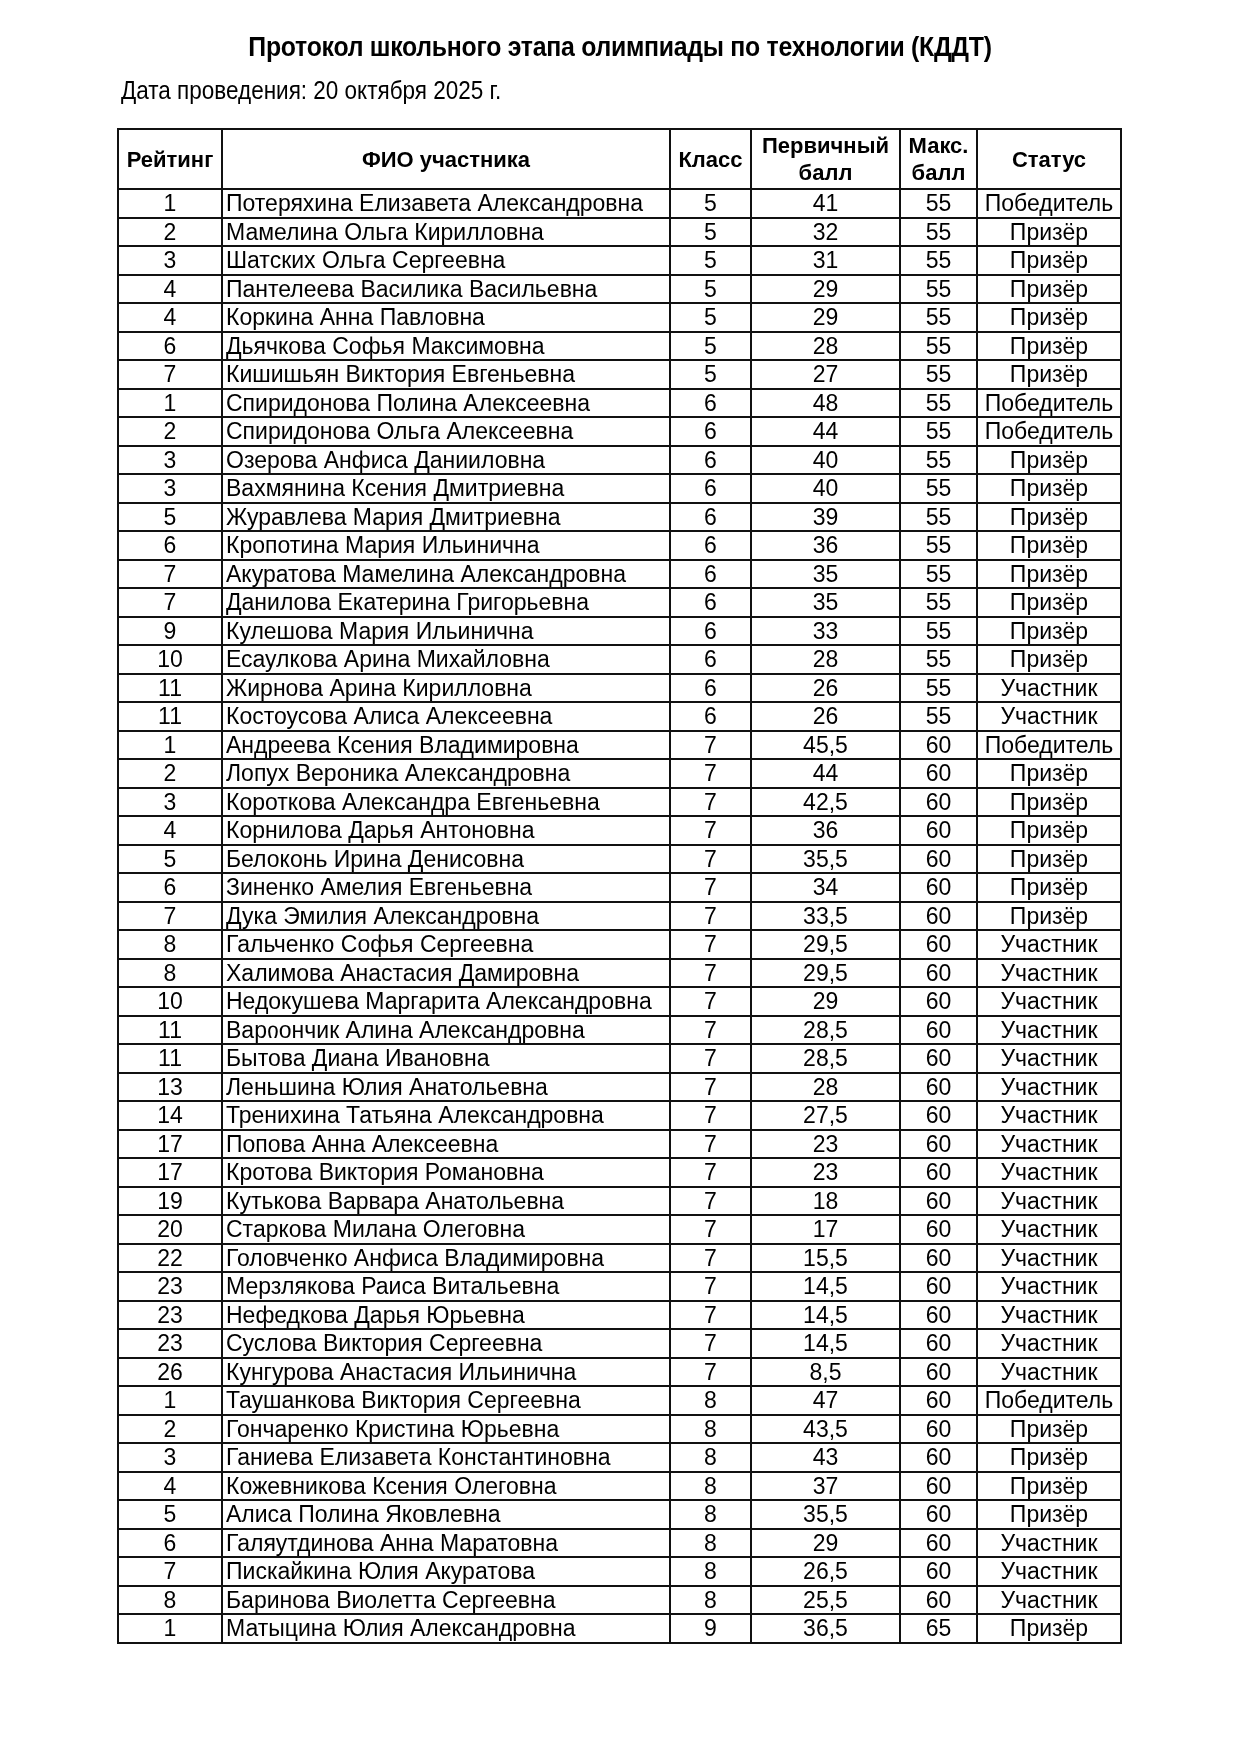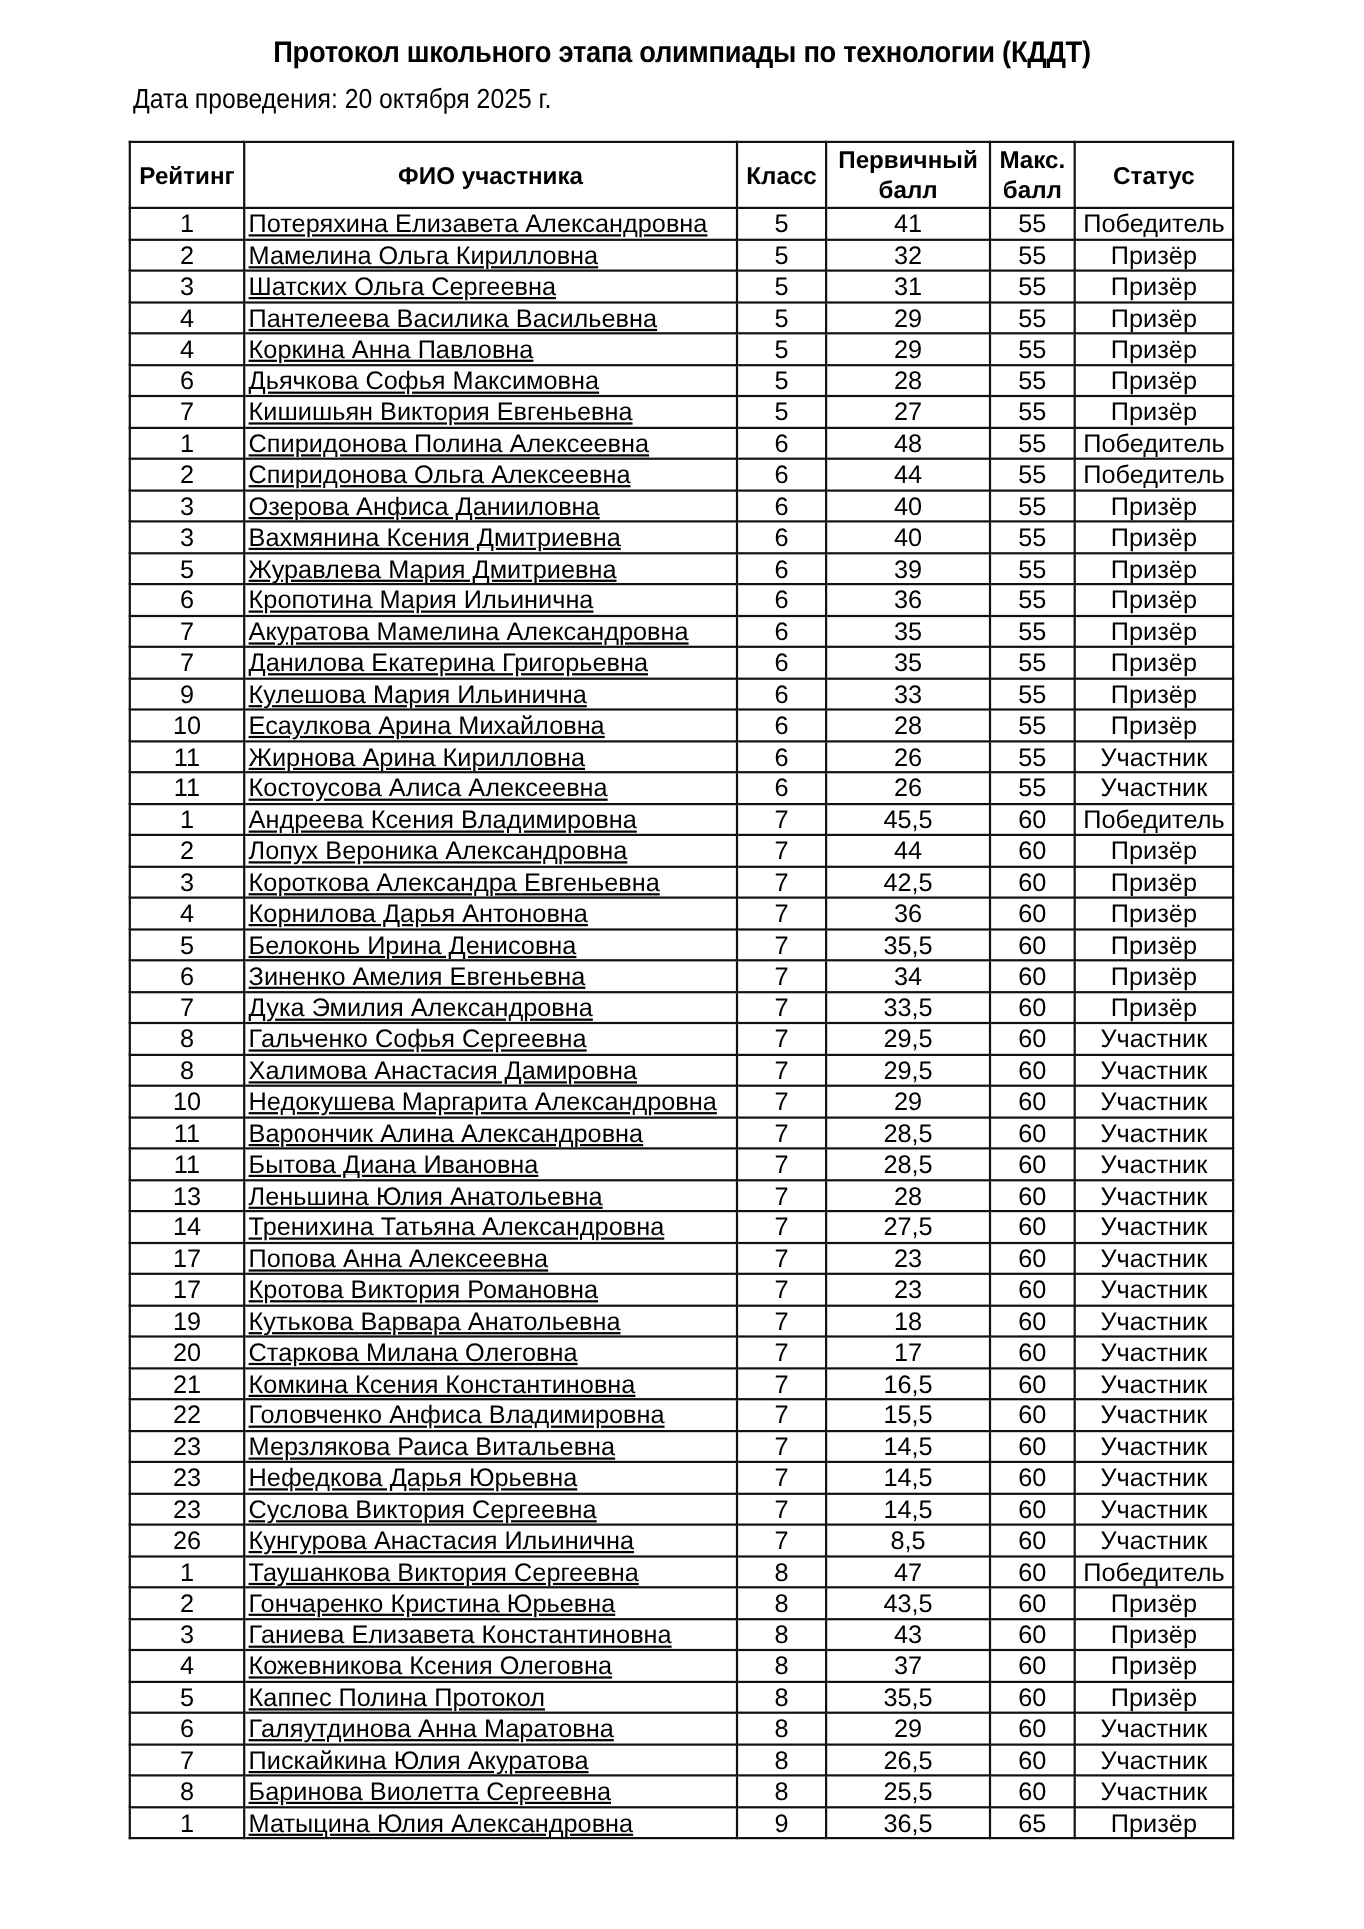--- a/index.html
+++ b/index.html
@@ -3,21 +3,21 @@
 <meta charset="utf-8">
 <style>
   html, body { margin: 0; padding: 0; background: #fff; }
   body { width: 1240px; height: 1754px; position: relative; font-family: "Liberation Sans", sans-serif; color: #000; overflow: hidden; }
   .title { position: absolute; left: 0; width: 1240px; top: 32px; text-align: center; font-weight: bold; font-size: 27px; letter-spacing: -0.3px; transform: scaleX(0.92); }
   .date { position: absolute; left: 121px; top: 76px; font-size: 25px; transform-origin: left center; transform: scaleX(0.9); white-space: nowrap; }
   table { position: absolute; left: 117px; top: 128px; width: 1003px; border-collapse: collapse; table-layout: fixed; }
   th, td { border: 2px solid #111; padding: 0; font-size: 23px; line-height: 26px; }
   th { font-weight: bold; height: 58px; text-align: center; font-size: 22px; line-height: 27px; }
   td { height: 26.5px; text-align: center; white-space: nowrap; overflow: hidden; }
-  td.name { text-align: left; padding-left: 3px; text-decoration: underline; }
+  td.name { text-align: left; padding-left: 3px; }
   col.c1 { width: 104px; } col.c2 { width: 448px; } col.c3 { width: 81px; }
   col.c4 { width: 149px; } col.c5 { width: 77px; } col.c6 { width: 144px; }
 </style>
 </head>
 <body>
 
 <div class="title">Протокол школьного этапа олимпиады по технологии (КДДТ)</div>
 <div class="date">Дата проведения: 20 октября 2025 г.</div>
 
 <table>
@@ -336,28 +336,20 @@
       </tr>
       <tr>
         <td>20</td>
         <td class="name">Старкова Милана Олеговна</td>
         <td>7</td>
         <td>17</td>
         <td>60</td>
         <td>Участник</td>
       </tr>
       <tr>
-        <td>21</td>
-        <td class="name">Комкина Ксения Константиновна</td>
-        <td>7</td>
-        <td>16,5</td>
-        <td>60</td>
-        <td>Участник</td>
-      </tr>
-      <tr>
         <td>22</td>
         <td class="name">Головченко Анфиса Владимировна</td>
         <td>7</td>
         <td>15,5</td>
         <td>60</td>
         <td>Участник</td>
       </tr>
       <tr>
         <td>23</td>
         <td class="name">Мерзлякова Раиса Витальевна</td>
@@ -417,21 +409,21 @@
       <tr>
         <td>4</td>
         <td class="name">Кожевникова Ксения Олеговна</td>
         <td>8</td>
         <td>37</td>
         <td>60</td>
         <td>Призёр</td>
       </tr>
       <tr>
         <td>5</td>
-        <td class="name">Каппес Полина Протокол</td>
+        <td class="name">Алиса Полина Яковлевна</td>
         <td>8</td>
         <td>35,5</td>
         <td>60</td>
         <td>Призёр</td>
       </tr>
       <tr>
         <td>6</td>
         <td class="name">Галяутдинова Анна Маратовна</td>
         <td>8</td>
         <td>29</td>

